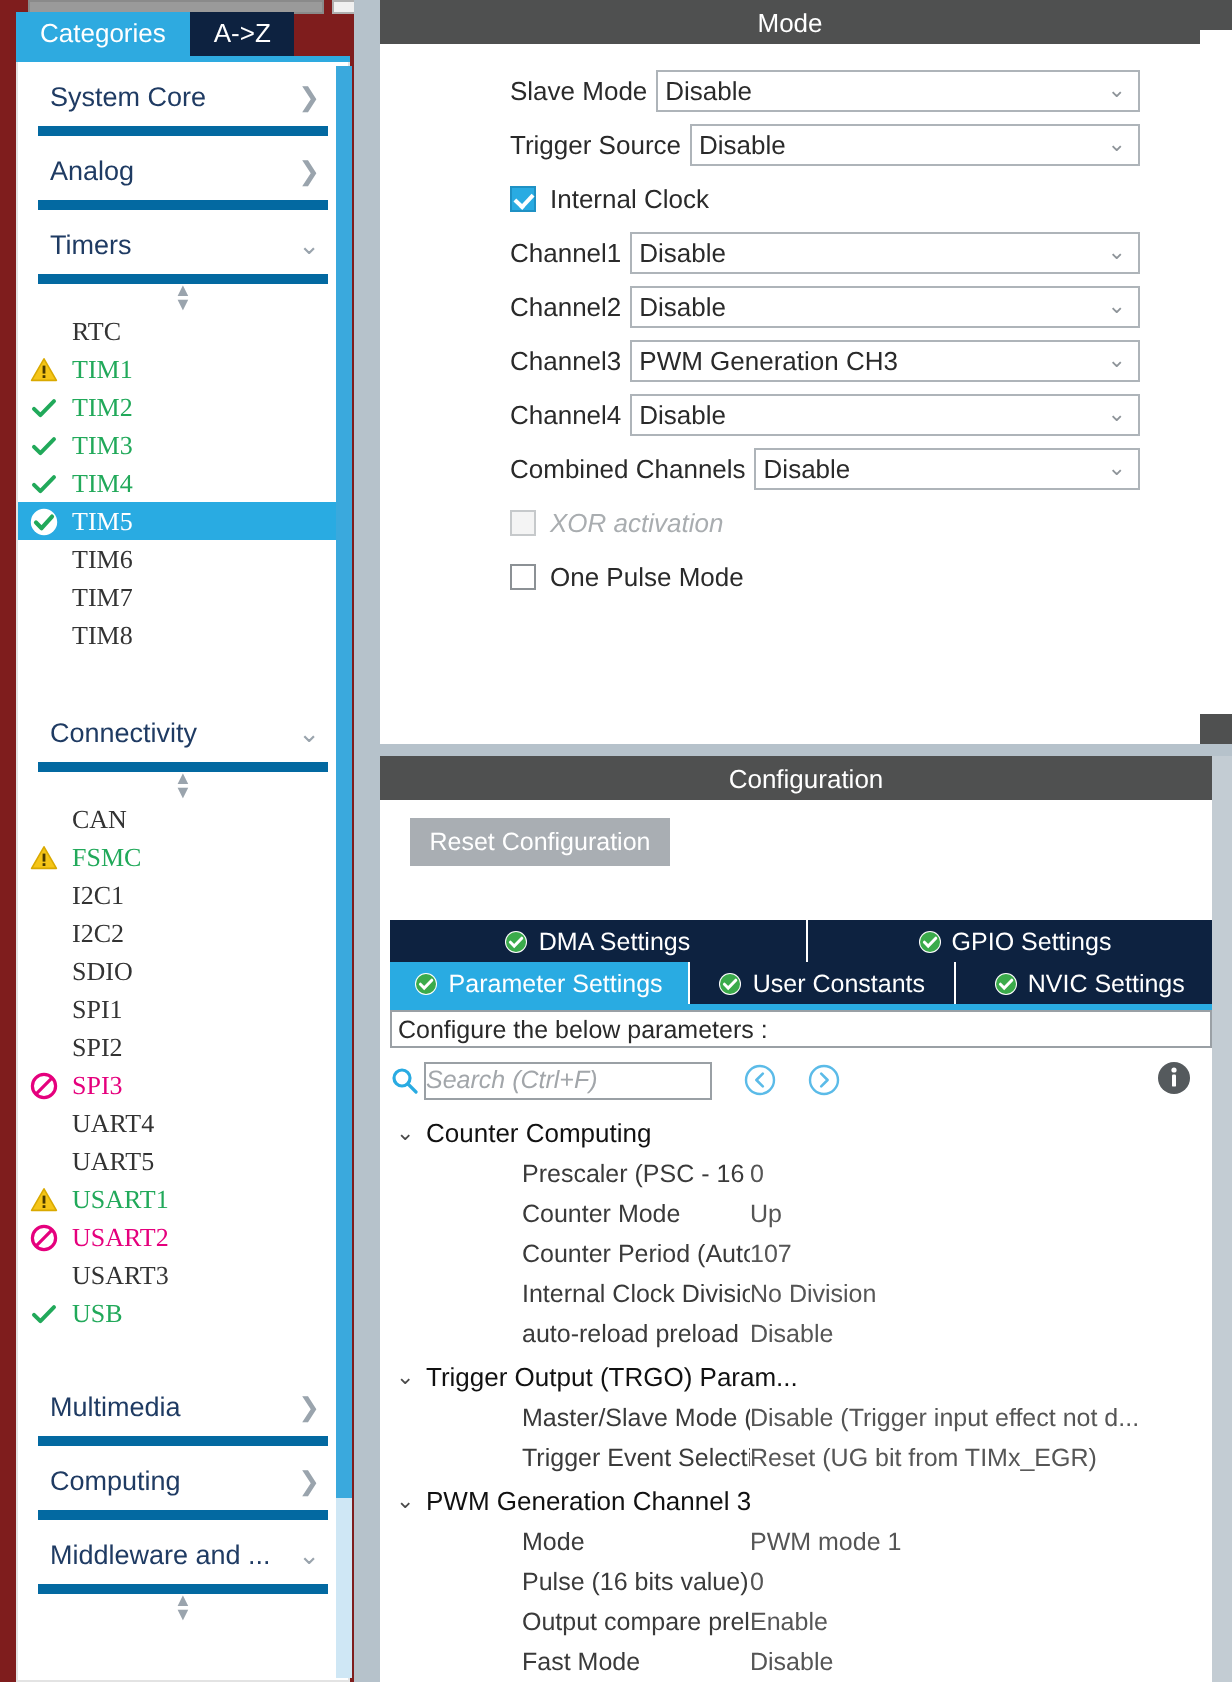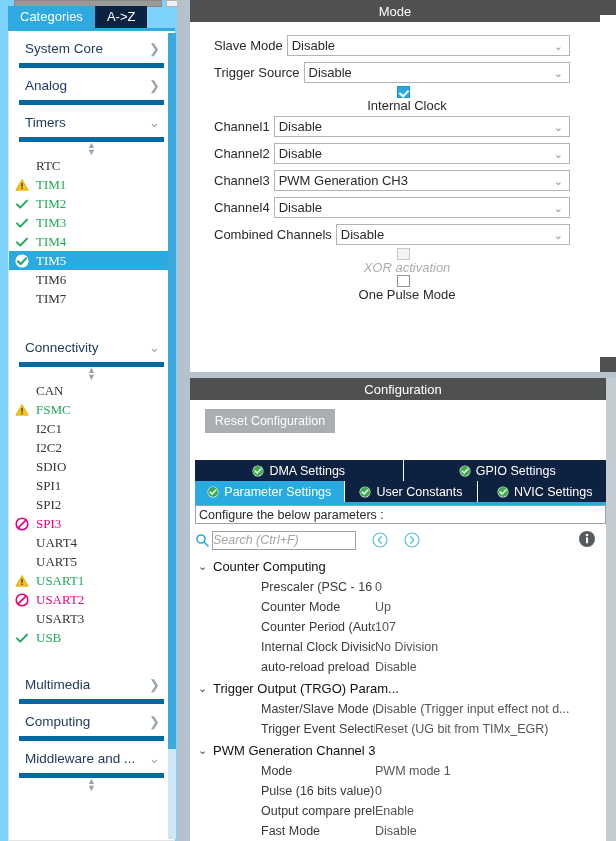--- a/index.html
+++ b/index.html
@@ -7,21 +7,21 @@
     width: 616px; height: 841px;
     font-family: "Liberation Sans", sans-serif;
     background: #ffffff;
     overflow: hidden;
   }
   #app { position: relative; width: 616px; height: 841px; background: #b6c2cb; }
 
   
   #sidebar {
     position: absolute; left: 0; top: 0; width: 185px; height: 841px;
-    background: #7dd3fc;
+    background: #7f1d1d;
   }
   .topbar-stub {
     position: absolute; left: 14px; top: 0px; width: 148px; height: 7px;
     background: #9a9a9a; border: 1px solid #8a8a8a;
   }
   .topbar-stub-right {
     position: absolute; left: 166px; top: 0px; width: 17px; height: 7px;
     background: #f0f0f0; border: 1px solid #b0b0b0;
   }
   #cat-tabs {
@@ -100,41 +100,41 @@
   .panel-header {
     height: 22px; background: #4f5050; color: #ffffff;
     display: flex; align-items: center; justify-content: center;
     font-size: 13px;
   }
 
   #mode-panel {
     position: absolute; left: 0; top: 0; width: 410px; height: 372px;
     background: #ffffff;
   }
-  #mode-body { padding: 10px 0 0 0; position: relative; }
+  #mode-body { padding: 10px 0 0 0; position: relative; margin-left: 41px; }
 
   .row {
     display: flex; align-items: center; height: 27px; margin-bottom: 0px;
     padding-left: 24px;
   }
   .row-label {
     font-size: 13px; color: #2a2a2a; white-space: nowrap; padding-right: 4px;
   }
   .combo {
     flex: 1; height: 21px; border: 1px solid #aeb4b9; background: #ffffff;
     display: flex; align-items: center; position: relative;
     font-size: 13px; color: #2a2a2a; padding-left: 4px; margin-right: 30px;
     cursor: pointer;
   }
   .combo .caret {
     position: absolute; right: 6px; top: 50%; transform: translateY(-50%);
     color: #8e9499; font-size: 11px; line-height: 1;
   }
   .chk-row {
-    display: flex; align-items: center; height: 27px; padding-left: 24px; flex-direction: column;
+    display: flex; align-items: center; height: 27px; padding-left: 24px;
   }
   .cbx {
     width: 13px; height: 13px; border: 1px solid #8c9195; background: #ffffff;
     display: inline-block; position: relative; margin-right: 7px; cursor: pointer;
   }
   .cbx.checked { background: #29abe2; border-color: #1f91c4; }
   .cbx.checked::after {
     content: ""; position: absolute; left: 3px; top: 1px; width: 4px; height: 7px;
     border: solid #ffffff; border-width: 0 2px 2px 0; transform: rotate(43deg);
   }
@@ -296,20 +296,23 @@
                 <path d="M3 7.3 L5.8 10.1 L11 4.3" stroke="#21a95a" stroke-width="2.1" fill="none" stroke-linecap="round" stroke-linejoin="round"></path>
               </svg>
             </span>
             <span class="pname">TIM5</span>
           </div>
           <div class="peri">
             <span class="pname">TIM6</span>
           </div>
           <div class="peri">
             <span class="pname">TIM7</span>
+          </div>
+          <div class="peri">
+            <span class="pname">TIM8</span>
           </div>
         </div>
 
       <div class="grp" style="margin-top:18px">
         <span class="grp-label">Connectivity</span>
         <span class="chev">⌄</span>
       </div>
       <div class="spinner">
         <span>▲</span>
         <span>▼</span>

